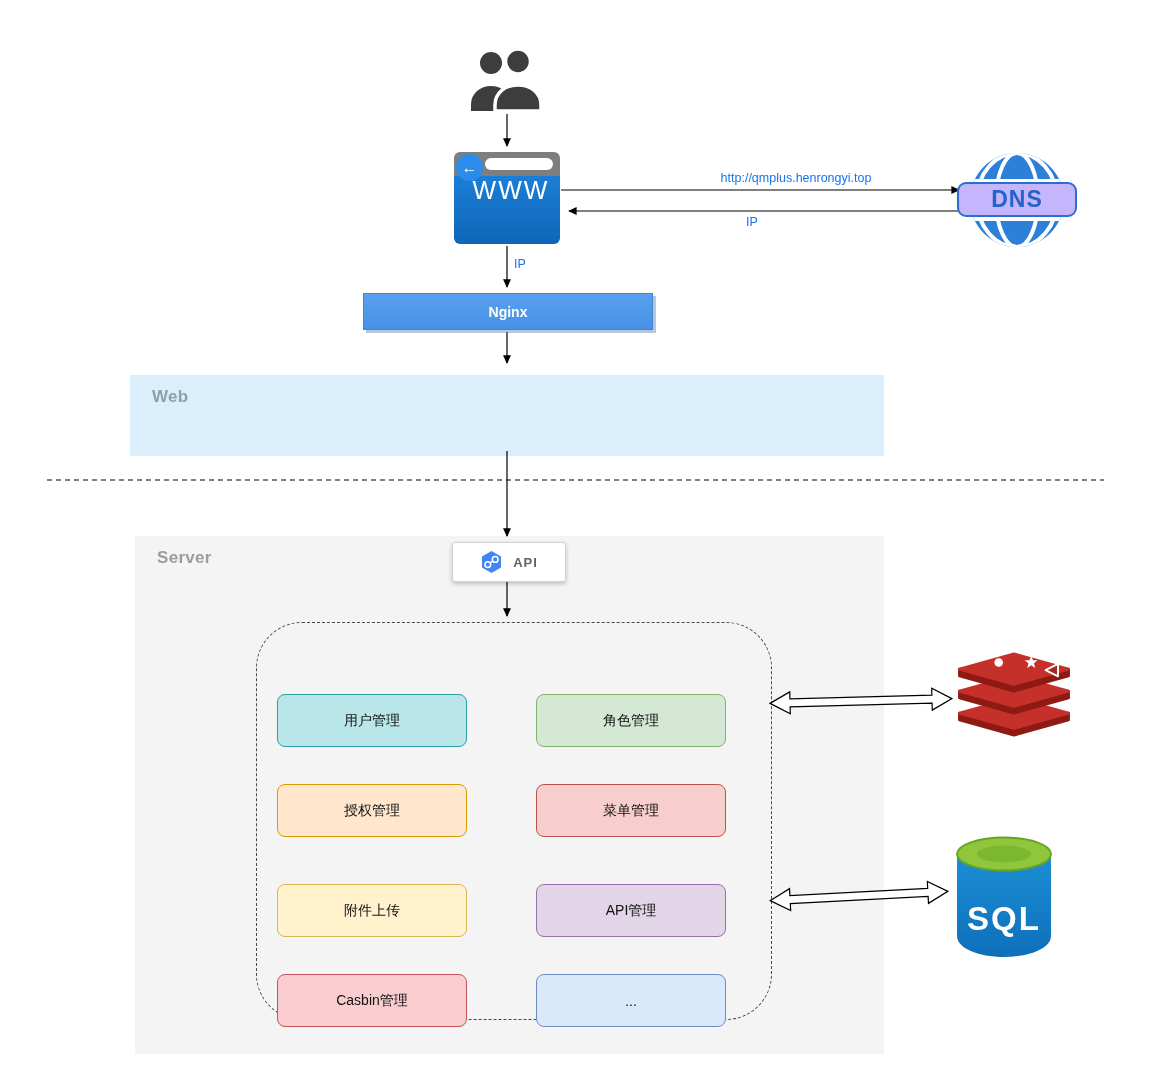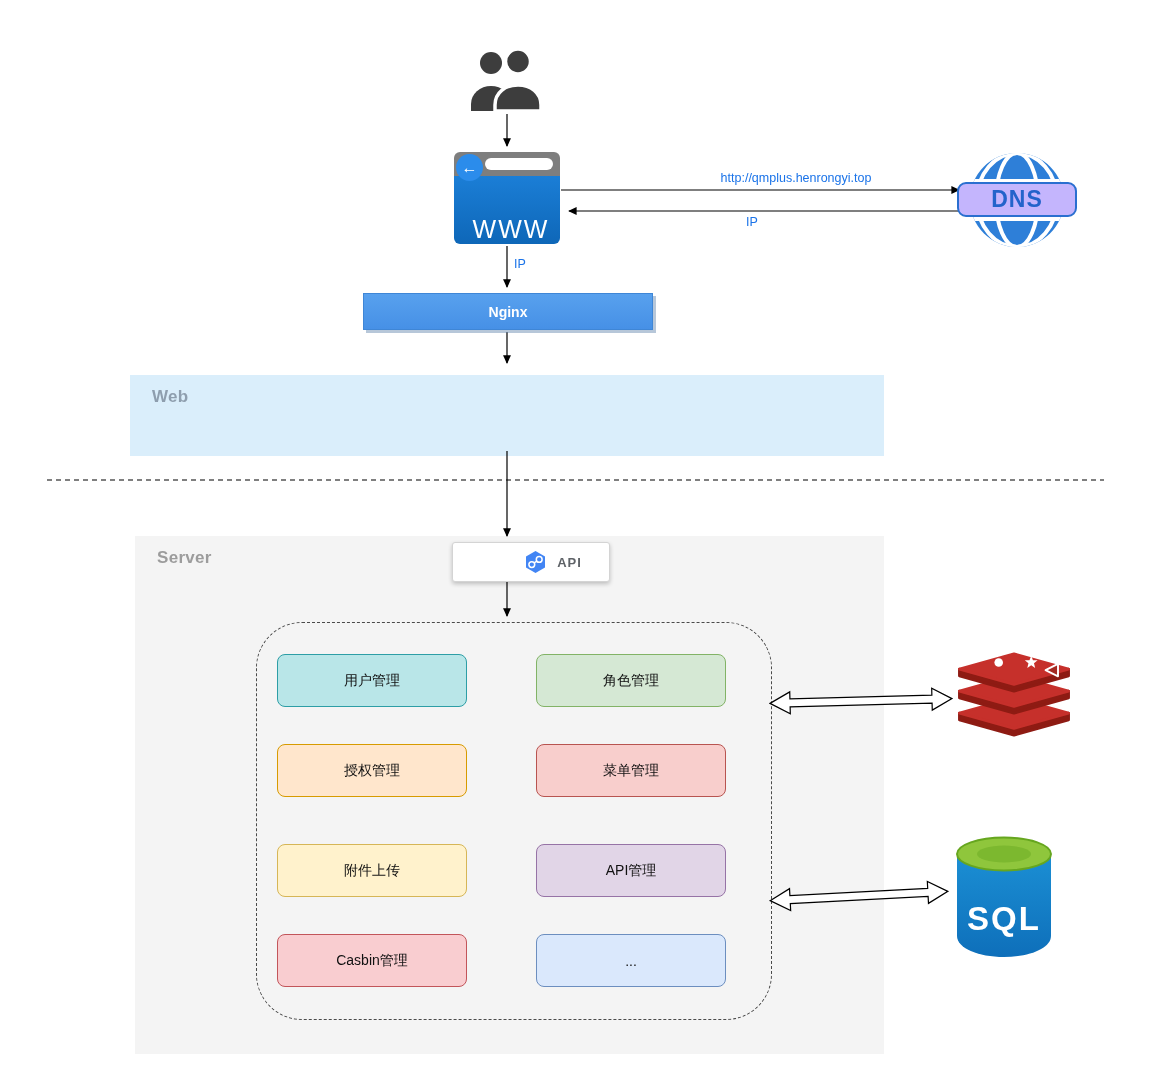--- a/index.html
+++ b/index.html
@@ -24,54 +24,54 @@
   .ip-down-label{left:514px;top:257px;}
 
   
   .users{left:470px;top:48px;}
 
   
   .browser{left:454px;top:152px;width:106px;height:92px;}
   .browser-topbar{position:absolute;left:0;top:0;right:0;height:24px;background:#7e7e7e;border-radius:6px 6px 0 0;}
   .browser-urlfield{position:absolute;left:31px;right:7px;top:6px;height:12px;background:#fff;border-radius:6px;}
   .browser-body{position:absolute;left:0;top:24px;right:0;bottom:0;background:linear-gradient(180deg,#1b7ed6,#0e67b8);
-                border-radius:0 0 6px 6px;display:flex;align-items:flex-end;justify-content:center;padding-left:8px;}
+                border-radius:0 0 6px 6px;display:flex;align-items:flex-start;justify-content:center;padding-left:8px;}
   .browser-www{color:#fff;font-size:25px;letter-spacing:2px;}
   .browser-badge{position:absolute;left:2px;top:2px;width:27px;height:27px;border-radius:50%;background:#2b8ceb;
                  color:#fff;display:flex;align-items:center;justify-content:center;font-size:16px;font-weight:bold;}
 
   
   .dns{left:966px;top:150px;width:102px;height:100px;}
   .dns-banner{position:absolute;left:-9px;right:-9px;top:32px;height:35px;background:#c4b5fd;border:2.5px solid #2a6fd0;
               border-radius:9px;display:flex;align-items:center;justify-content:center;box-sizing:border-box;}
   .dns-text{color:#2363cb;font-weight:bold;font-size:23px;letter-spacing:1px;}
 
   
   .nginx{left:363px;top:293px;width:290px;height:37px;display:flex;align-items:center;justify-content:center;
          border:1px solid #3f86d6;box-sizing:border-box;box-shadow:3px 3px 0 rgba(96,130,170,.45);}
   .nginx-label{color:#fff;font-weight:bold;font-size:14px;}
 
   
   .api-badge{left:452px;top:542px;width:112px;height:38px;background:#fff;border:1px solid #d4d4d4;border-radius:3px;
-             box-shadow:0 2px 4px rgba(0,0,0,.22);display:flex;align-items:center;justify-content:center;gap:10px;padding-left:44px;}
+             box-shadow:0 2px 4px rgba(0,0,0,.22);display:flex;align-items:center;justify-content:center;gap:10px;}
   .api-label{font-size:13px;font-weight:bold;color:#5f6368;letter-spacing:1px;}
 
   
   .dashed-box{position:absolute;left:256px;top:622px;width:514px;height:396px;border:1.5px dashed #4a4a4a;
               border-radius:46px;z-index:2;}
 
   
   .modules{position:absolute;left:277px;top:654px;width:449px;height:333px;z-index:4;}
   .module{position:absolute;width:190px;height:53px;}
   .m0{left:0;top:0}.m1{left:259px;top:0}
   .m2{left:0;top:90px}.m3{left:259px;top:90px}
   .m4{left:0;top:190px}.m5{left:259px;top:190px}
   .m6{left:0;top:280px}.m7{left:259px;top:280px}
   .module-fill{width:100%;height:100%;box-sizing:border-box;border:1px solid #999;border-radius:8px;
-               display:flex;align-items:center;justify-content:center;font-size:14px;color:#111;}
+               display:flex;align-items:center;justify-content:center;font-size:14px;color:#111;margin-top:40px;}
 
   
   .redis{left:956px;top:650px;}
   .sql{left:954px;top:832px;}
 </style>
 </head>
 <body>
 
 <div class="canvas">
 

